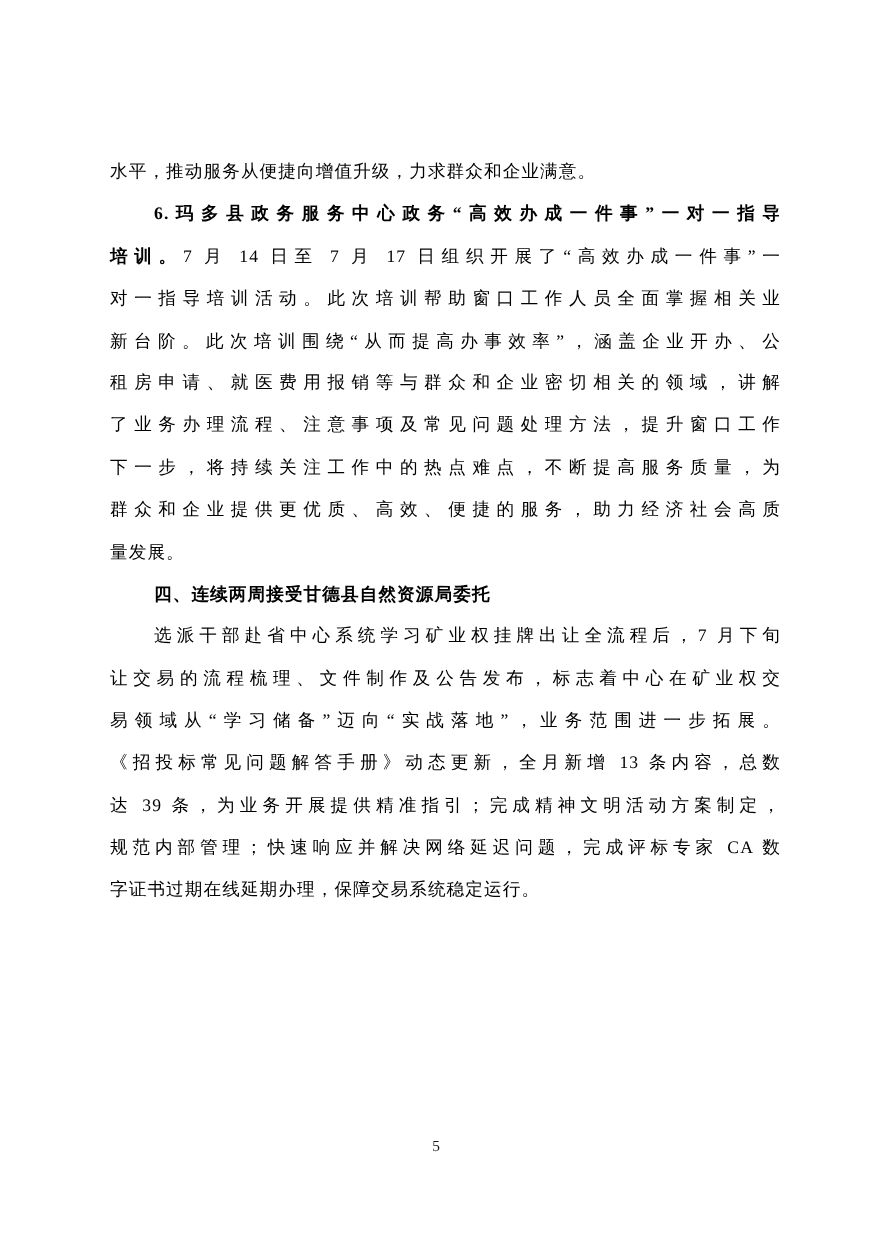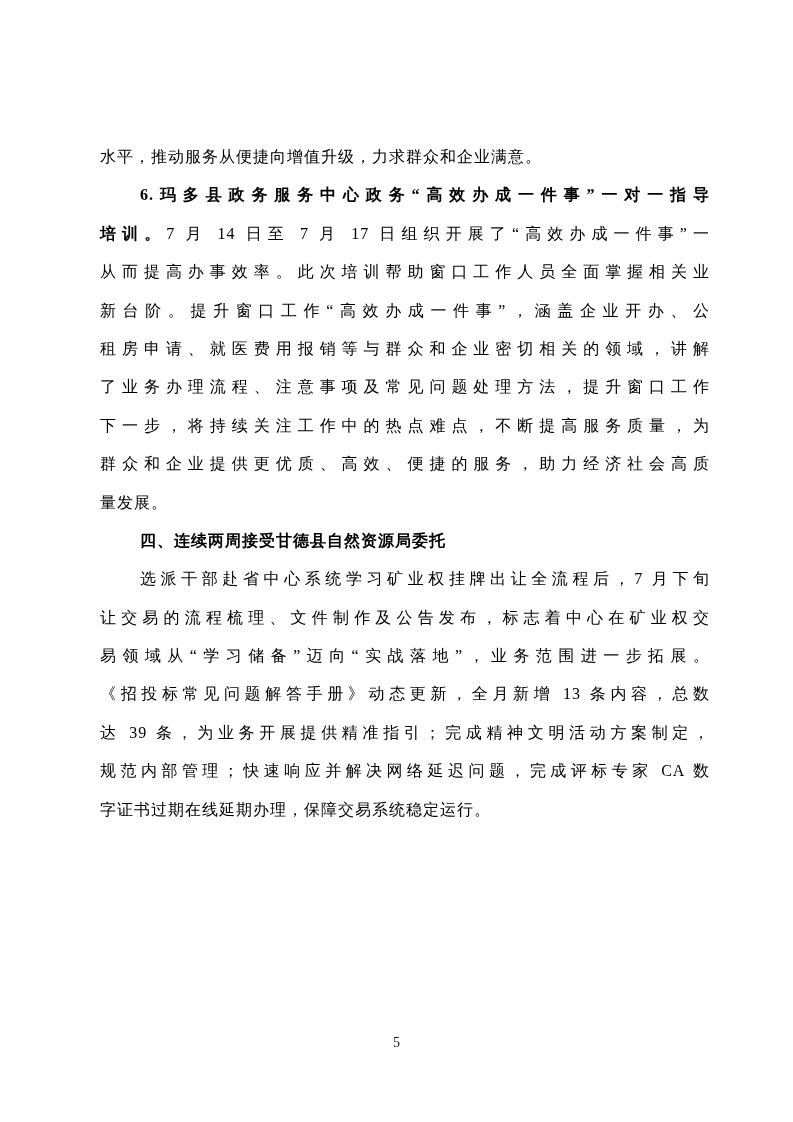--- a/index.html
+++ b/index.html
@@ -54,22 +54,22 @@
   }
 </style>
 </head>
 <body>
 
 <div class="page">
   <div class="body-text">
       <div class="line"><span>水平，推动服务从便捷向增值升级，力求群众和企业满意。</span></div>
       <div class="line just ind"><span class="b">6.玛多县政务服务中心政务“高效办成一件事”一对一指导</span></div>
       <div class="line just"><span class="b">培训。</span><span>7 月 14 日至 7 月 17 日组织开展了“高效办成一件事”一</span></div>
-      <div class="line just"><span>从而提高办事效率。此次培训帮助窗口工作人员全面掌握相关业</span></div>
-      <div class="line just"><span>新台阶。提升窗口工作“高效办成一件事”，涵盖企业开办、公</span></div>
+      <div class="line just"><span>对一指导培训活动。此次培训帮助窗口工作人员全面掌握相关业</span></div>
+      <div class="line just"><span>新台阶。此次培训围绕“从而提高办事效率”，涵盖企业开办、公</span></div>
       <div class="line just"><span>租房申请、就医费用报销等与群众和企业密切相关的领域，讲解</span></div>
       <div class="line just"><span>了业务办理流程、注意事项及常见问题处理方法，提升窗口工作</span></div>
       <div class="line just"><span>下一步，将持续关注工作中的热点难点，不断提高服务质量，为</span></div>
       <div class="line just"><span>群众和企业提供更优质、高效、便捷的服务，助力经济社会高质</span></div>
       <div class="line"><span>量发展。</span></div>
       <div class="line ind"><span class="b">四、连续两周接受甘德县自然资源局委托</span></div>
       <div class="line just ind"><span>选派干部赴省中心系统学习矿业权挂牌出让全流程后，7 月下旬</span></div>
       <div class="line just"><span>让交易的流程梳理、文件制作及公告发布，标志着中心在矿业权交</span></div>
       <div class="line just"><span>易领域从“学习储备”迈向“实战落地”，业务范围进一步拓展。</span></div>
       <div class="line just"><span>《招投标常见问题解答手册》动态更新，全月新增 13 条内容，总数</span></div>

